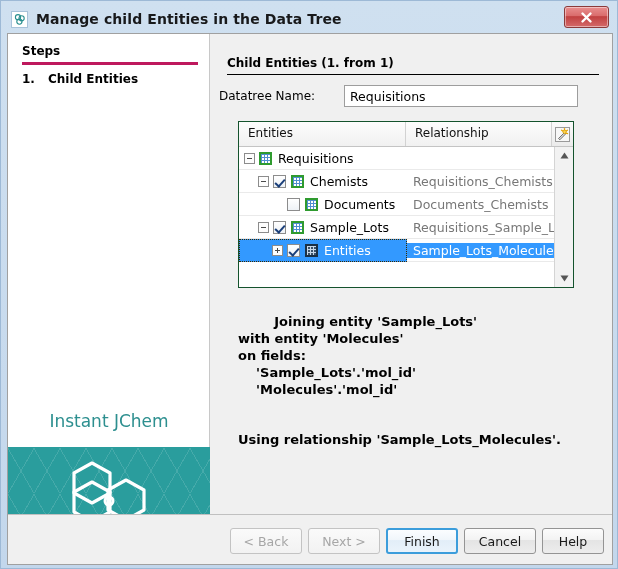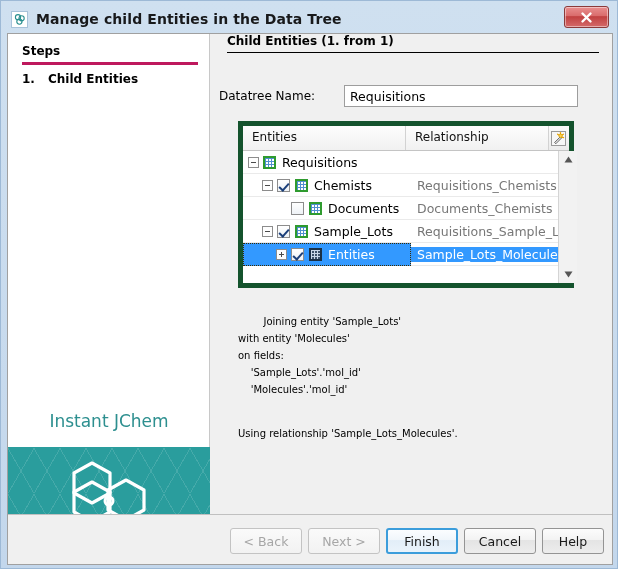--- a/index.html
+++ b/index.html
@@ -123,21 +123,21 @@
 
   
   .content {
     position: absolute;
     left: 203px; top: 0;
     width: 403px; height: 479px;
     background: #f0f0f0;
   }
   .page-title {
     position: absolute;
-    left: 16px; top: 0;
+    left: 16px; top: 22px;
     width: 372px;
     font-size: 12px;
     font-weight: bold;
     color: #000;
     padding-bottom: 4px;
     border-bottom: 1px solid #000;
   }
 
   .field-row {
     position: absolute;
@@ -159,21 +159,21 @@
     font-family: "DejaVu Sans", "Liberation Sans", sans-serif;
     outline: none;
   }
 
   
   .tree-wrap {
     position: absolute;
     left: 27px; top: 87px;
     width: 336px; height: 167px;
     background: #ffffff;
-    border: 5px solid #14532d;
+    border: 1px solid #14532d;
     display: flex;
     flex-direction: column;
   }
   .tree-header {
     display: flex;
     height: 25px;
     flex: 0 0 auto;
     background: linear-gradient(to bottom,#fdfdfd 0%, #f3f3f3 100%);
     border-bottom: 1px solid #c4c4c4;
   }
@@ -318,26 +318,27 @@
     left: 0; width: 19px; height: 17px;
     display: flex; align-items: center; justify-content: center;
   }
   .vscroll .arrow.up { top: 0; }
   .vscroll .arrow.down { bottom: 0; }
 
   
   .desc {
     position: absolute;
     left: 27px; top: 262px;
-    font-size: 10px;
+    font-size: 13px;
     color: #000;
     line-height: 17px;
     white-space: pre;
-  }
-  .desc .using { display:block; margin-top: 10px; }
+    font-weight: bold;
+  }
+  .desc .using { display:block; margin-top: 16px; }
 
   
   .buttonbar {
     position: absolute;
     left: 0; top: 480px;
     width: 606px; height: 52px;
     background: #f0f0f0;
     border-top: 1px solid #c0c0c0;
   }
   .btn {

